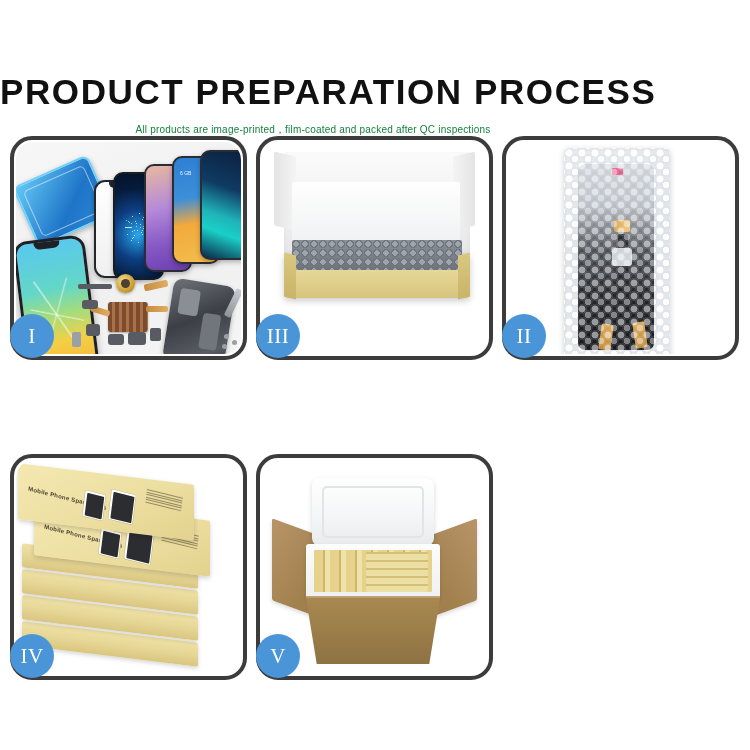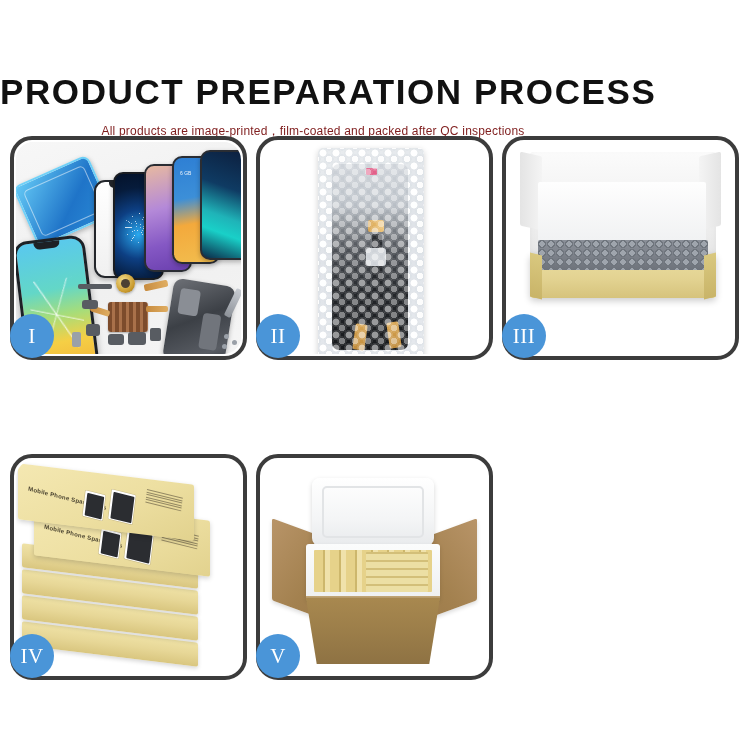--- a/index.html
+++ b/index.html
@@ -11,21 +11,21 @@
   .page{width:750px;height:750px;position:relative;}
 
   
   .header{position:absolute;left:0;top:0;width:626px;text-align:center;margin-top:36px;}
   .title{
     font-size:35px;font-weight:700;color:#111111;
     letter-spacing:1.6px;margin:0;padding-top:38px;line-height:1;
     white-space:nowrap;font-family:"Liberation Sans",sans-serif;
   }
   .subtitle{
-    font-size:12px;color:#7f1d1d;margin:0;padding-top:14px;
+    font-size:10px;color:#15803d;margin:0;padding-top:14px;
     letter-spacing:.2px;white-space:nowrap;
   }
 
   
   .grid{
     position:absolute;left:10px;top:136px;
     width:730px;height:548px;
     display:grid;
     grid-template-columns:repeat(3,237px);
     grid-template-rows:224px 226px;
@@ -365,52 +365,52 @@
         <div class="bar" style="left:56px;top:190px;width:9px;height:15px;border-radius:2px;background:#9aa0a8;"></div>
         <div class="tool" style="left:214px;top:146px;width:7px;height:30px;transform:rotate(26deg);"></div>
         <div class="bar" style="left:208px;top:192px;width:5px;height:5px;border-radius:50%;background:#9aa0a8;"></div>
         <div class="bar" style="left:216px;top:198px;width:5px;height:5px;border-radius:50%;background:#9aa0a8;"></div>
         <div class="bar" style="left:206px;top:202px;width:5px;height:5px;border-radius:50%;background:#9aa0a8;"></div>
       </div>
       <div class="badge">I</div>
     </div>
 
     <div class="panel">
+      <div class="photo p3">
+        <div class="lid"></div>
+        <div class="lidflapL"></div>
+        <div class="lidflapR"></div>
+        <div class="foam"></div>
+        <div class="tray">
+          <div class="trayin"></div>
+          <div class="trayL"></div>
+          <div class="trayR"></div>
+        </div>
+      </div>
+      <div class="badge">III</div>
+    </div>
+
+    <div class="panel">
       <div class="photo p2">
         <div class="bwrap">
           <div class="screen">
             <div class="redmark"></div>
             <div class="gold1"></div>
             <div class="cab"></div>
             <div class="conn"></div>
             <div class="gold2"></div>
             <div class="gold3"></div>
           </div>
           <div class="bubbleoverlay"></div>
         </div>
       </div>
       <div class="badge">II</div>
     </div>
 
     <div class="panel">
-      <div class="photo p3">
-        <div class="lid"></div>
-        <div class="lidflapL"></div>
-        <div class="lidflapR"></div>
-        <div class="foam"></div>
-        <div class="tray">
-          <div class="trayin"></div>
-          <div class="trayL"></div>
-          <div class="trayR"></div>
-        </div>
-      </div>
-      <div class="badge">III</div>
-    </div>
-
-    <div class="panel">
       <div class="photo p4">
         <div class="stk">
 
           <div class="bx" style="left:6px;top:172px;transform:skewY(7deg);"></div>
           <div class="bx" style="left:6px;top:146px;transform:skewY(7deg);"></div>
           <div class="bx" style="left:6px;top:120px;transform:skewY(7deg);"></div>
           <div class="bx" style="left:6px;top:94px;transform:skewY(7deg);"></div>
 
           <div class="bxtop" style="left:18px;top:50px;transform:skewY(7deg);">
             <div class="lbl" style="left:10px;top:28px;transform:rotate(7deg);">Mobile Phone Spare Parts</div>

